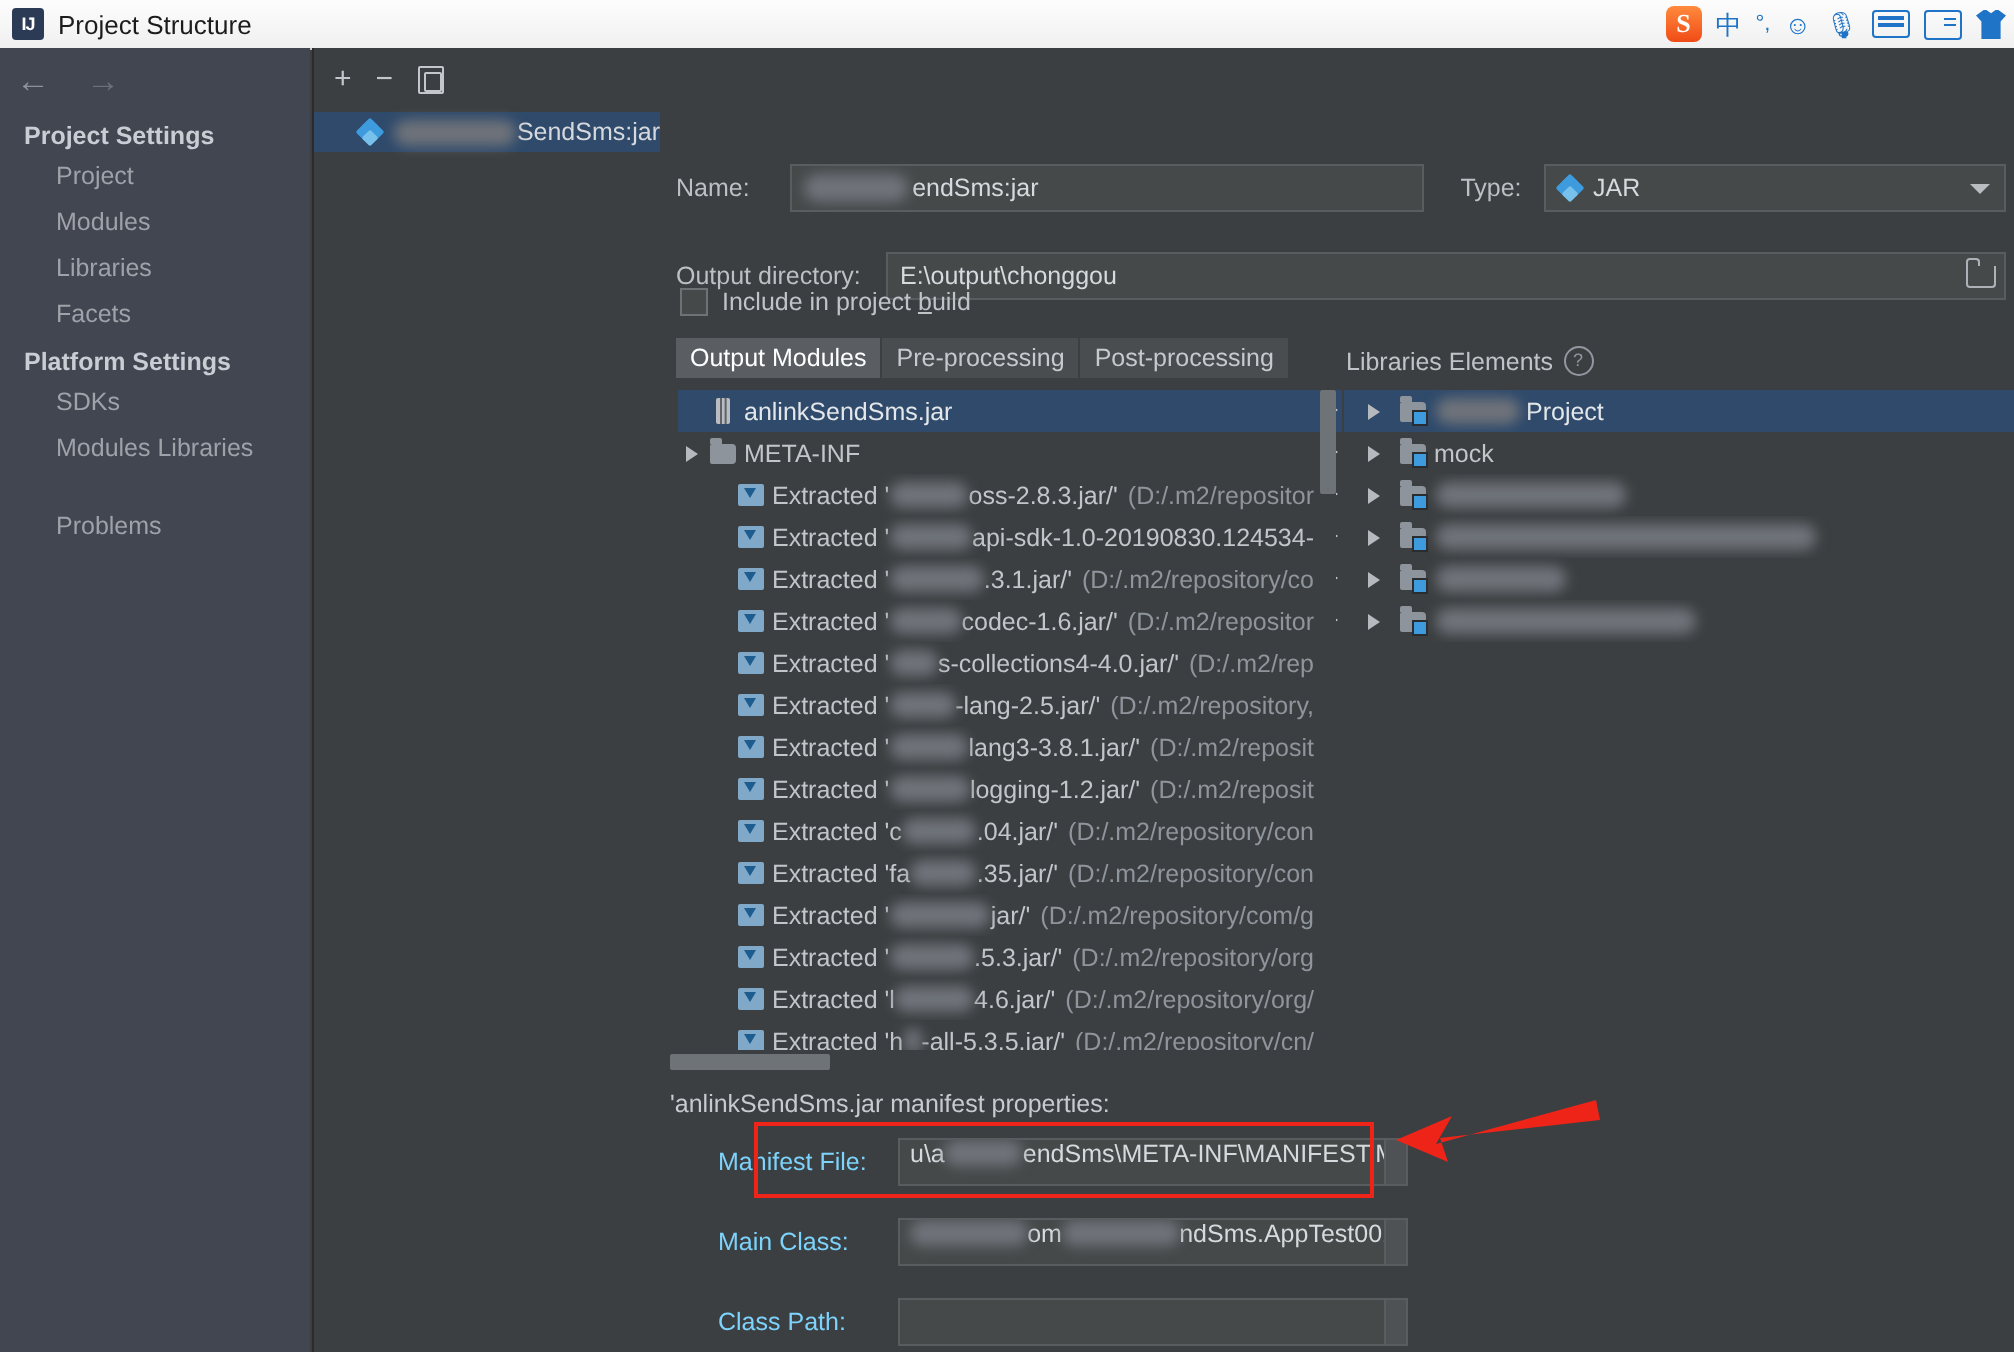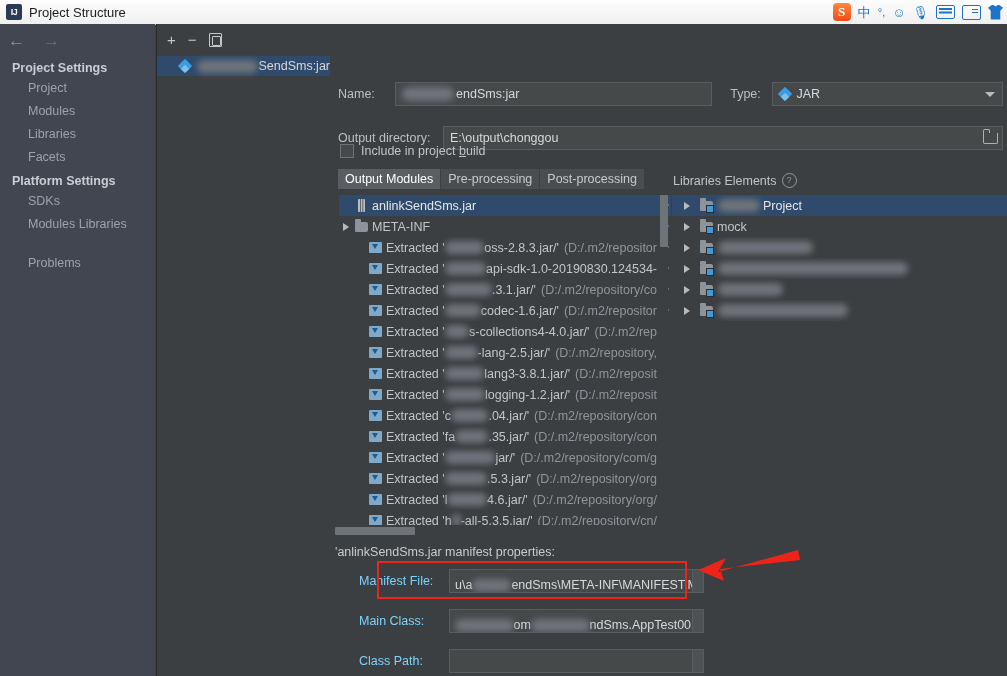--- a/index.html
+++ b/index.html
@@ -254,21 +254,21 @@
   }
   .hscroll .thumb{position:absolute;left:0;top:0;height:8px;width:80px;background:#6e7377;border-radius:1px;}
 
   
   .props{position:absolute;left:0;top:537px;width:677px;height:139px;background:#3c3f41;}
   .props-title{position:absolute;left:5px;top:8px;color:#c7cbd0;font-size:12.5px;}
   .prow{position:absolute;left:5px;display:flex;align-items:center;}
   .prow .plbl{width:90px;color:#7dd3fc;font-size:12.5px;margin-left:24px;}
   .pfield{
     height:24px;box-sizing:border-box;background:#45494a;border:1px solid #5a5d5f;
-    display:flex;align-items:flex-end;padding:0 5px;color:#d6d9dd;font-size:12.5px;
+    display:flex;align-items:flex-start;padding:0 5px;color:#d6d9dd;font-size:12.5px;
     white-space:nowrap;overflow:hidden;position:relative;
   }
   .pbtn{
     position:absolute;right:0;top:0;width:10px;height:22px;background:#4e5254;
     border-left:1px solid #5a5d5f;
   }
   .redbox{
     position:absolute;left:49px;top:26px;width:345px;height:36px;
     border:2.5px solid #ee2418;box-sizing:border-box;pointer-events:none;
   }

